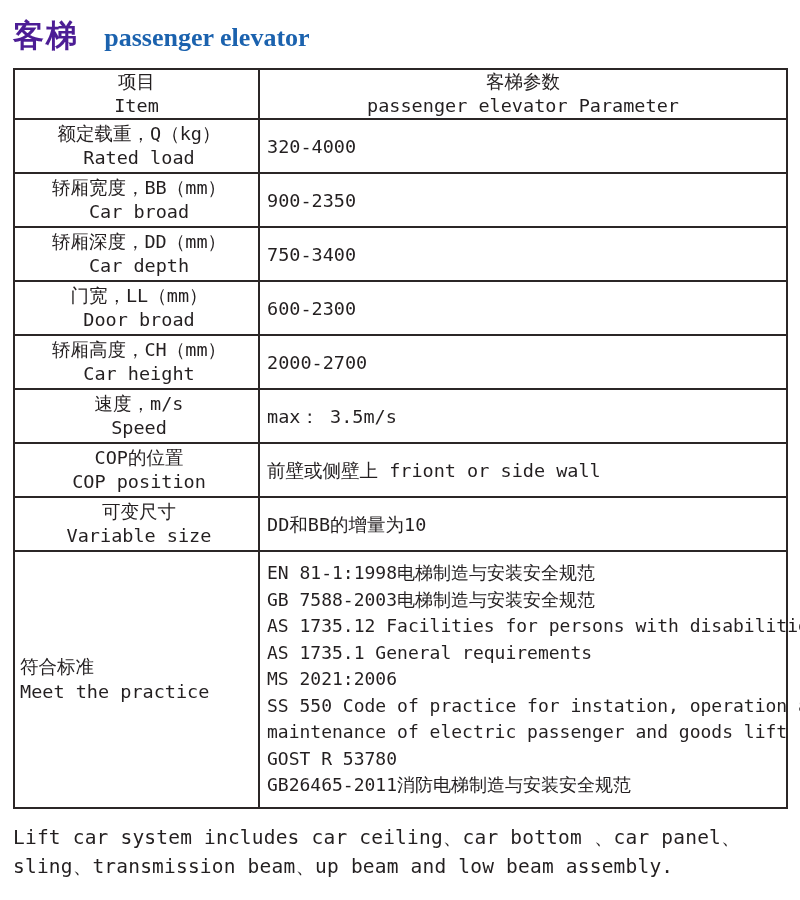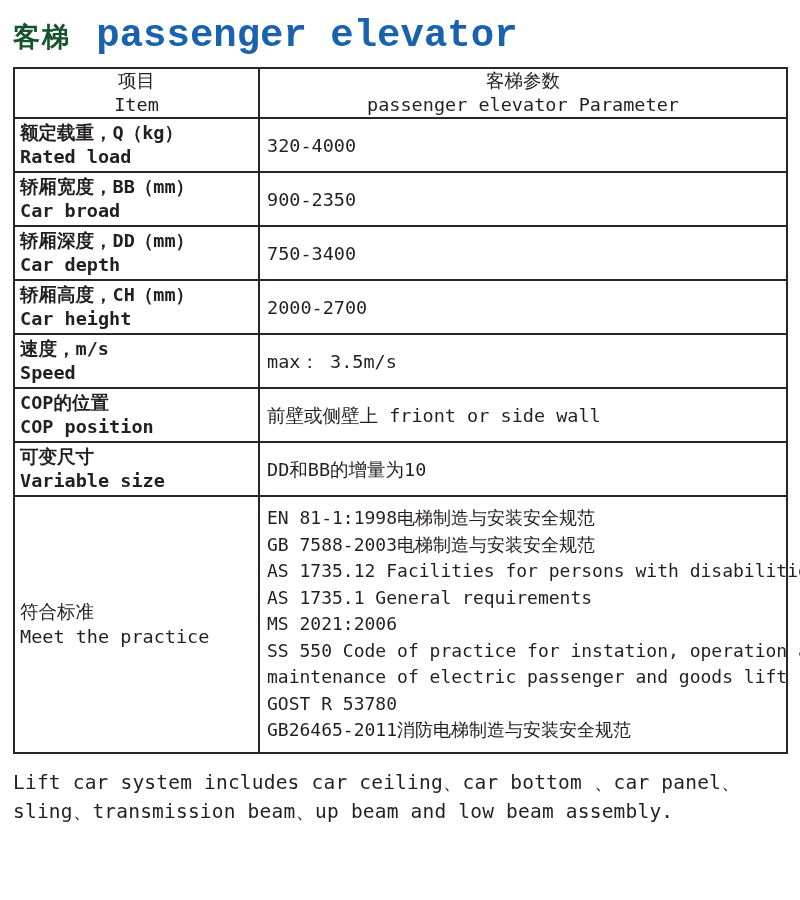--- a/index.html
+++ b/index.html
@@ -9,27 +9,27 @@
     color: #231f20;
     overflow: hidden;
   }
   .page { padding: 16px 13px 0 13px; }
 
   
   .title { margin: 2px 0 13px 0; line-height: 34px; white-space: nowrap; }
   .title .zh {
     font-family: "DejaVu Serif", "Liberation Serif", serif;
     font-weight: bold;
-    font-size: 27px;
-    color: #14532d;
+    font-size: 31px;
+    color: #4c1d95;
     letter-spacing: 2px;
   }
   .title .en {
-    font-family: Liberation Mono, monospace;
-    font-size: 39px;
+    font-family: Liberation Serif, serif;
+    font-size: 26px;
     color: #1b62ae;
     margin-left: 6px;
   }
 
   
   table.spec {
     border-collapse: collapse;
     width: 773px;
     table-layout: fixed;
   }
@@ -45,22 +45,21 @@
     height: 50px;
     font-weight: normal;
     text-align: center;
     line-height: 24px;
     font-size: 19px;
   }
   td.label-cell {
     height: 52px;
     padding: 2px 0 2px 5px;
     line-height: 24px;
-    text-align: left;
-    font-weight: bold;
+    text-align: center;
   }
   td.value-cell {
     padding: 2px 16px 2px 7px;
     font-size: 19.5px;
     text-align: left;
   }
   .two-line div { white-space: nowrap; }
 
   td.standards-label {
     height: 254px;
@@ -131,20 +130,27 @@
     </tr>
 
     <tr>
       <td class="label-cell two-line">
         <div>轿厢深度，DD（mm）</div>
         <div>Car depth</div>
       </td>
       <td class="value-cell">750-3400</td>
     </tr>
 
+    <tr>
+      <td class="label-cell two-line">
+        <div>门宽，LL（mm）</div>
+        <div>Door broad</div>
+      </td>
+      <td class="value-cell">600-2300</td>
+    </tr>
 
     <tr>
       <td class="label-cell two-line">
         <div>轿厢高度，CH（mm）</div>
         <div>Car height</div>
       </td>
       <td class="value-cell">2000-2700</td>
     </tr>
 
     <tr>

